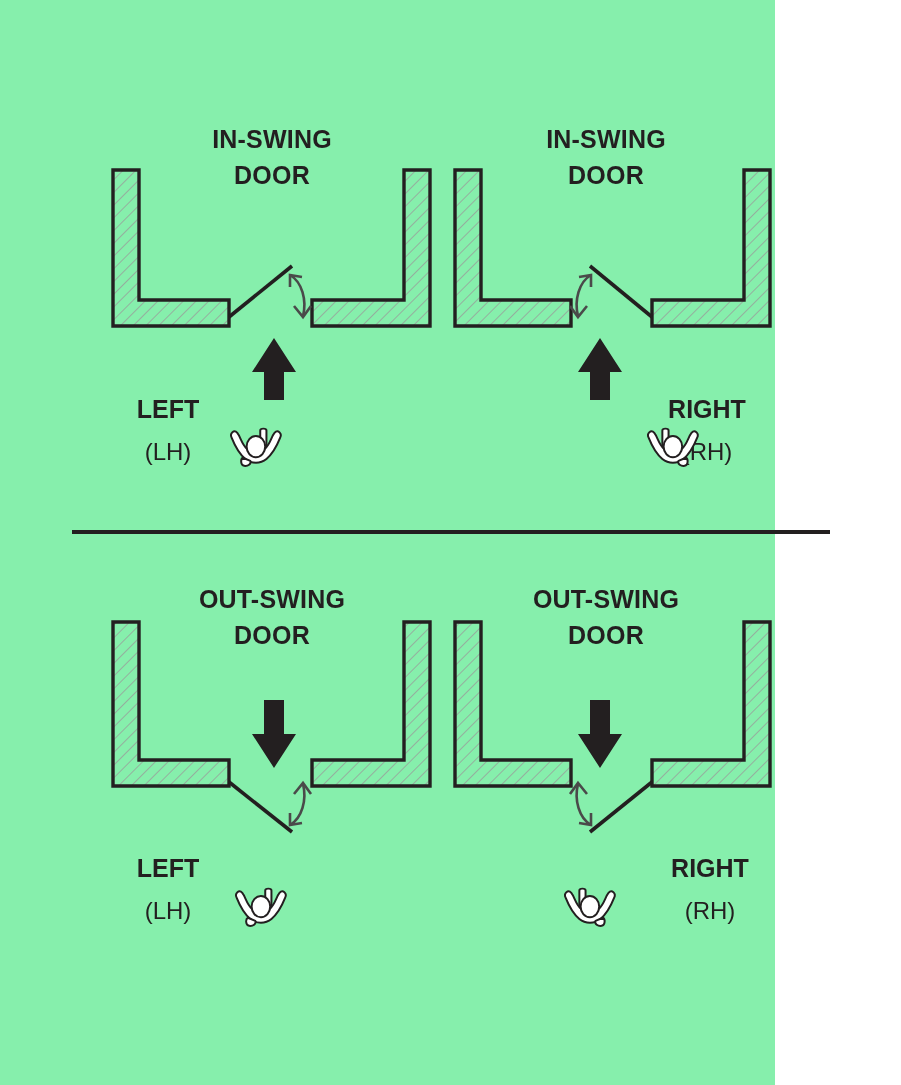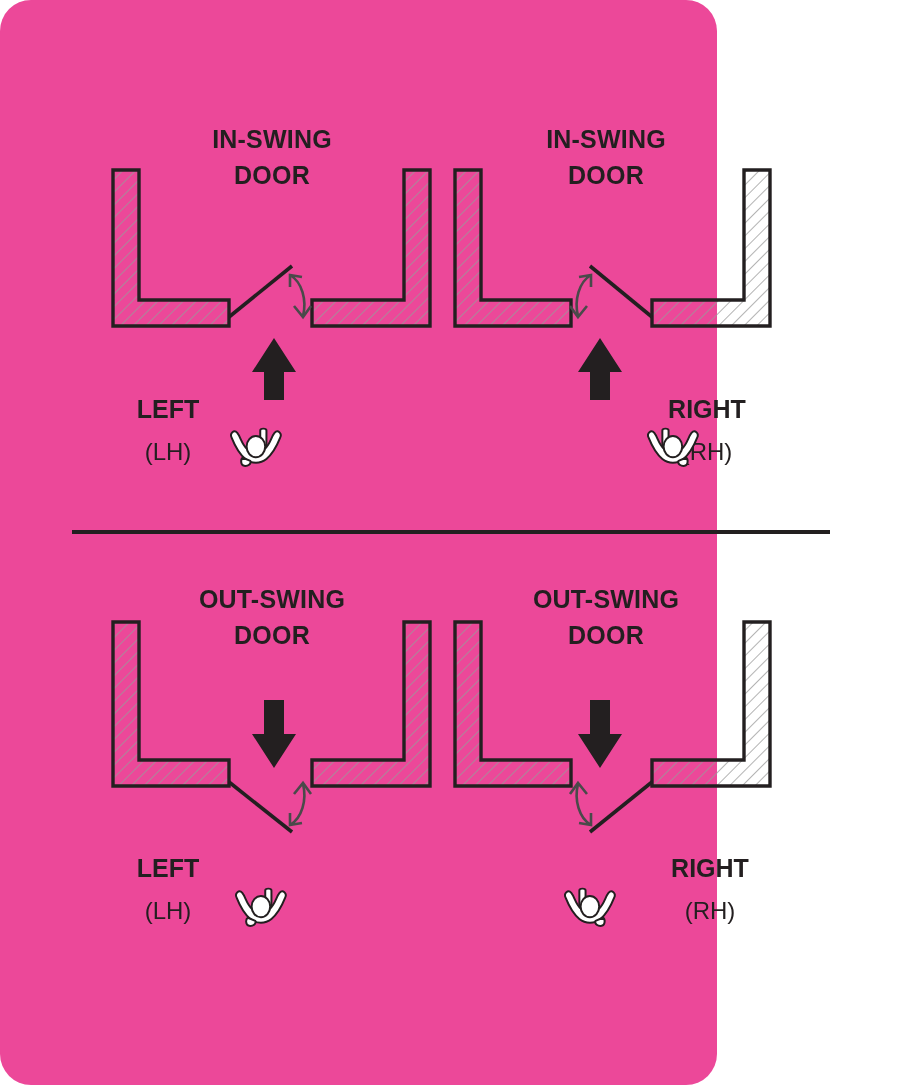--- a/index.html
+++ b/index.html
@@ -9,24 +9,23 @@
   }
   body {
     width: 901px;
     height: 1085px;
     font-family: "Liberation Sans", sans-serif;
     color: #231f20;
     overflow: hidden;
   }
   #stage {
     position: relative;
-    width: 717px;
+    width: 775px;
     height: 1085px;
-    background: #ec4899;
-    border-radius: 31px;
+    background: #86efac;
   }
   svg.diagram {
     position: absolute;
     top: 0;
     left: 0;
     width: 901px;
     height: 1085px;
     display: block;
   }
   .ttl {

